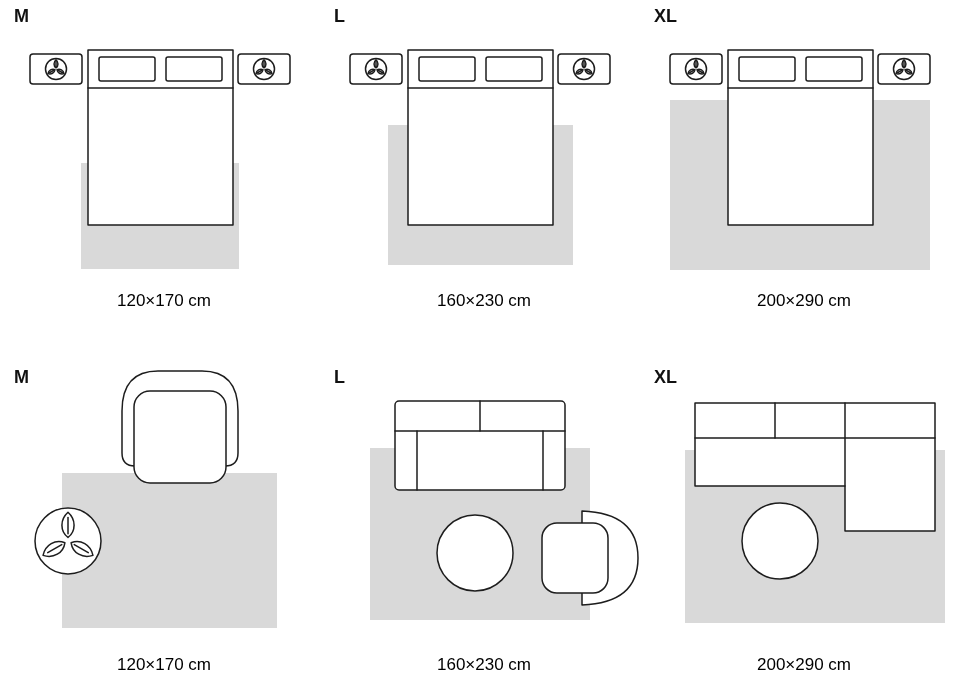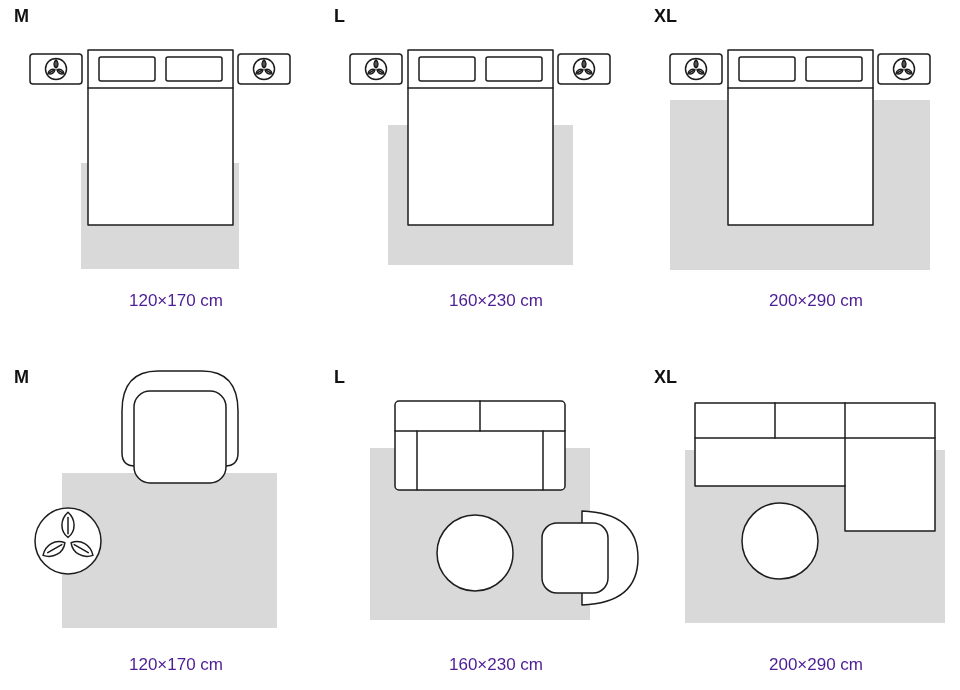--- a/index.html
+++ b/index.html
@@ -10,21 +10,21 @@
   .row{position:absolute;left:0;width:960px;height:345px;display:flex;}
   .row.r1{top:0;}
   .row.r2{top:345px;}
   .cell{position:relative;width:320px;height:345px;}
   .size-label{position:absolute;left:14px;font-weight:bold;font-size:18px;color:#111;}
   .r1 .size-label{top:6px;}
   .r2 .size-label{top:22px;}
   .diagram{position:absolute;left:0;}
   .r1 .diagram{top:0;width:320px;height:280px;}
   .r2 .diagram{top:8px;width:320px;height:300px;}
-  .caption{position:absolute;left:16px;width:100%;text-align:center;font-size:17px;color:#4c1d95;}
+  .caption{position:absolute;left:4px;width:100%;text-align:center;font-size:17px;color:#000000;}
   .r1 .caption{top:291px;}
   .r2 .caption{top:310px;}
   .ln{fill:#ffffff;stroke:#1d1d1d;stroke-width:1.5;stroke-linejoin:round;stroke-linecap:round;}
   line.ln{fill:none;}
   .rug{fill:#d9d9d9;stroke:none;}
   .leaf{fill:#ffffff;stroke:#1d1d1d;stroke-width:1.5;vector-effect:non-scaling-stroke;stroke-linejoin:round;stroke-linecap:round;}
   .defs-holder{position:absolute;width:0;height:0;overflow:hidden;}
 </style>
 </head>
 <body>

